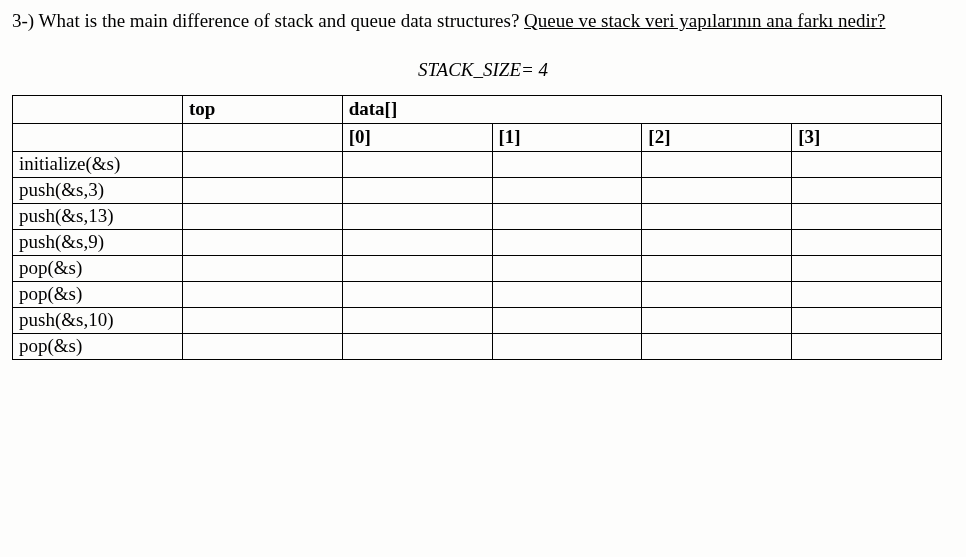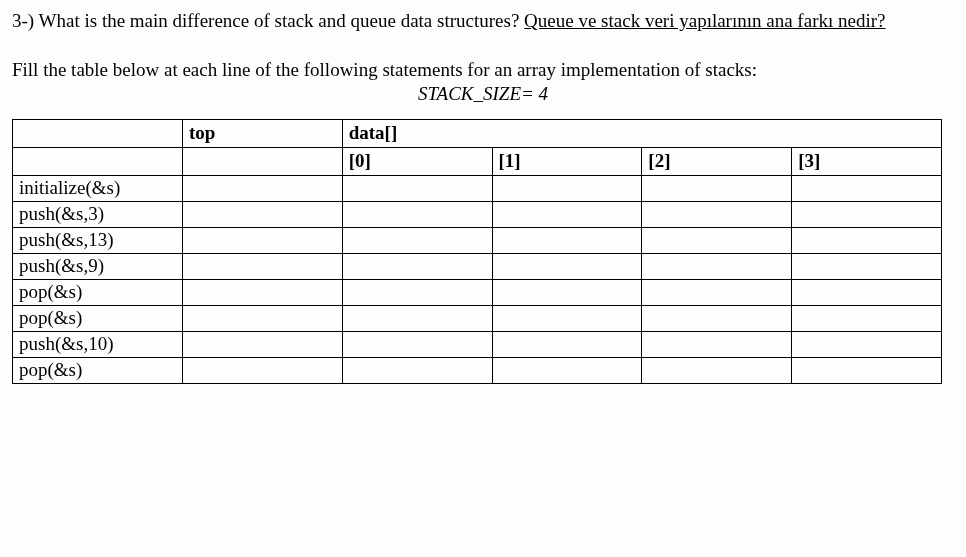--- a/index.html
+++ b/index.html
@@ -39,21 +39,20 @@
 </head>
 <body>
 
 <div class="question-block">
   <p class="question-text">
     <span>3-) </span><span>What is the main difference of stack and queue data structures? </span><span class="underline">Queue ve stack veri yapılarının ana farkı nedir?</span>
   </p>
 </div>
 
 <div class="instructions-block">
-  <p>Fill the table below at each line of the following statements for an array implementation of stacks:</p>
   <p class="stack-size">STACK_SIZE= 4</p>
 </div>
 
 <table>
   <tbody>
       <tr class="header-row">
     <td class="col-op"></td>
     <td class="col-top center bold">top</td>
     <td class="center bold" colspan="4">data[]</td>
   </tr>

